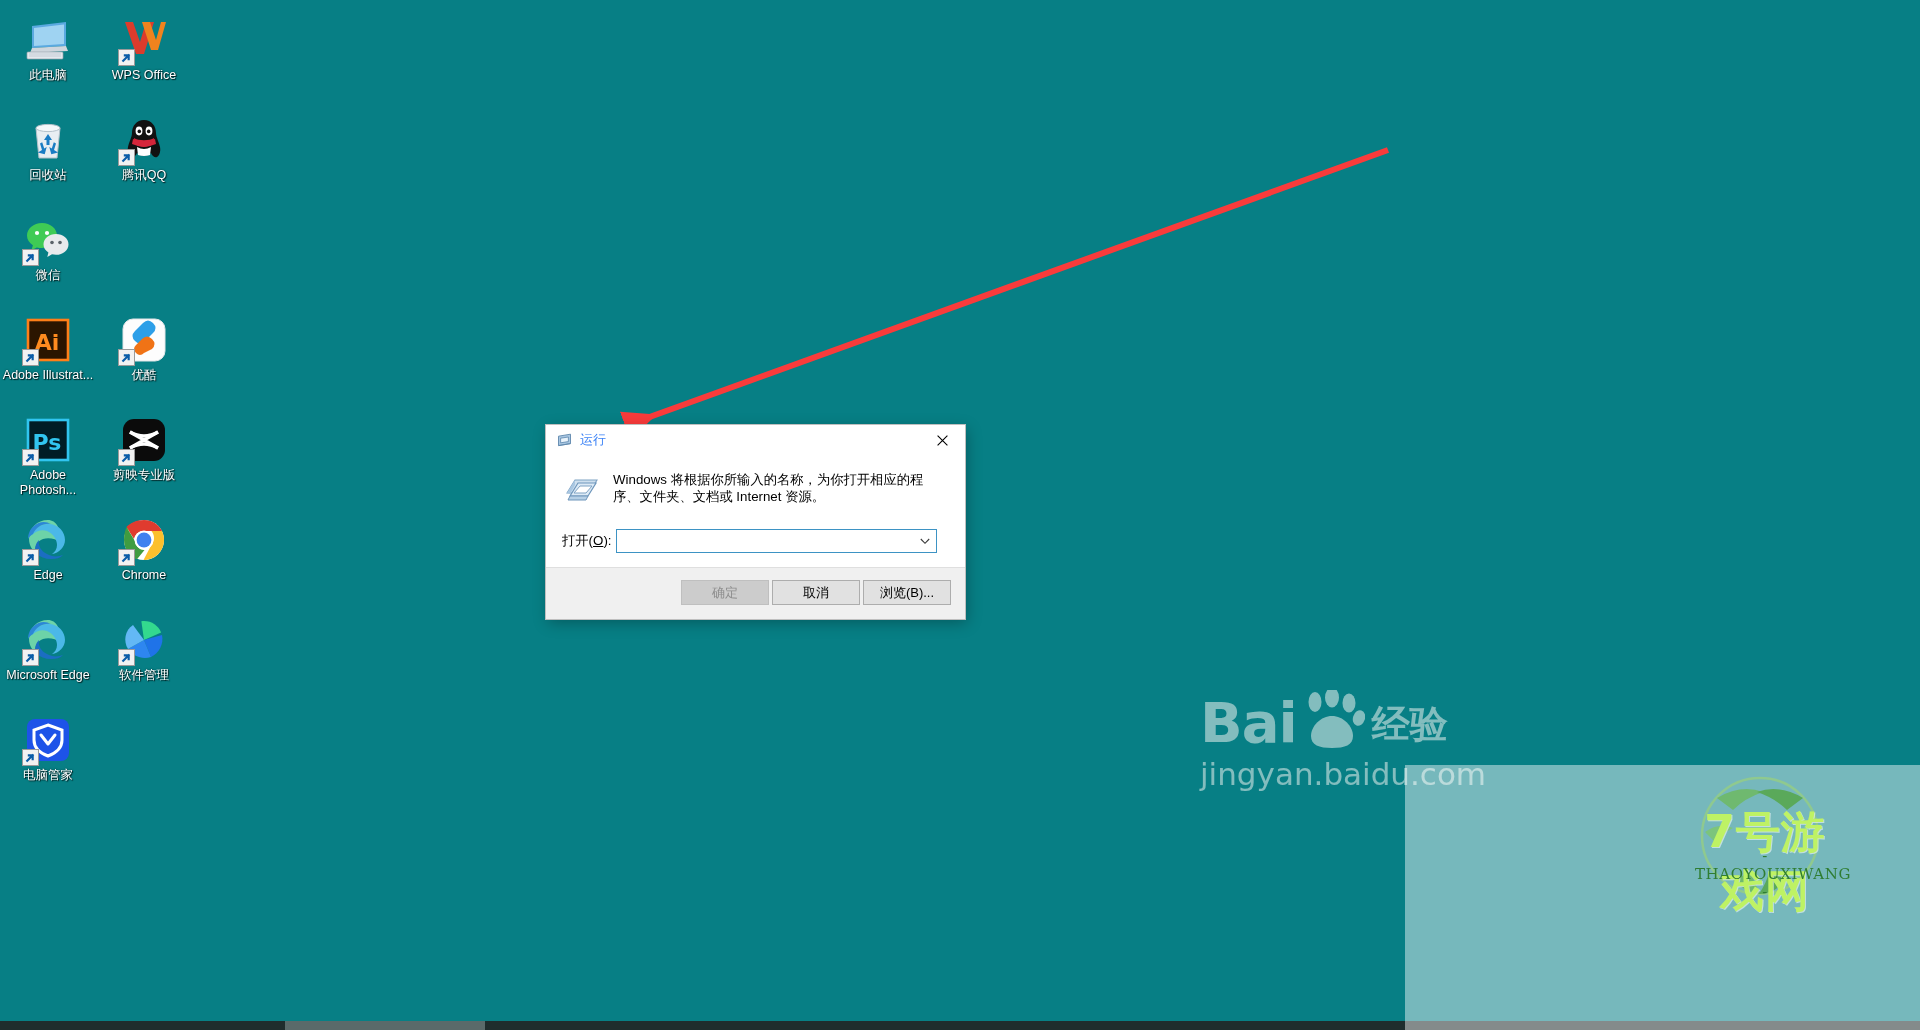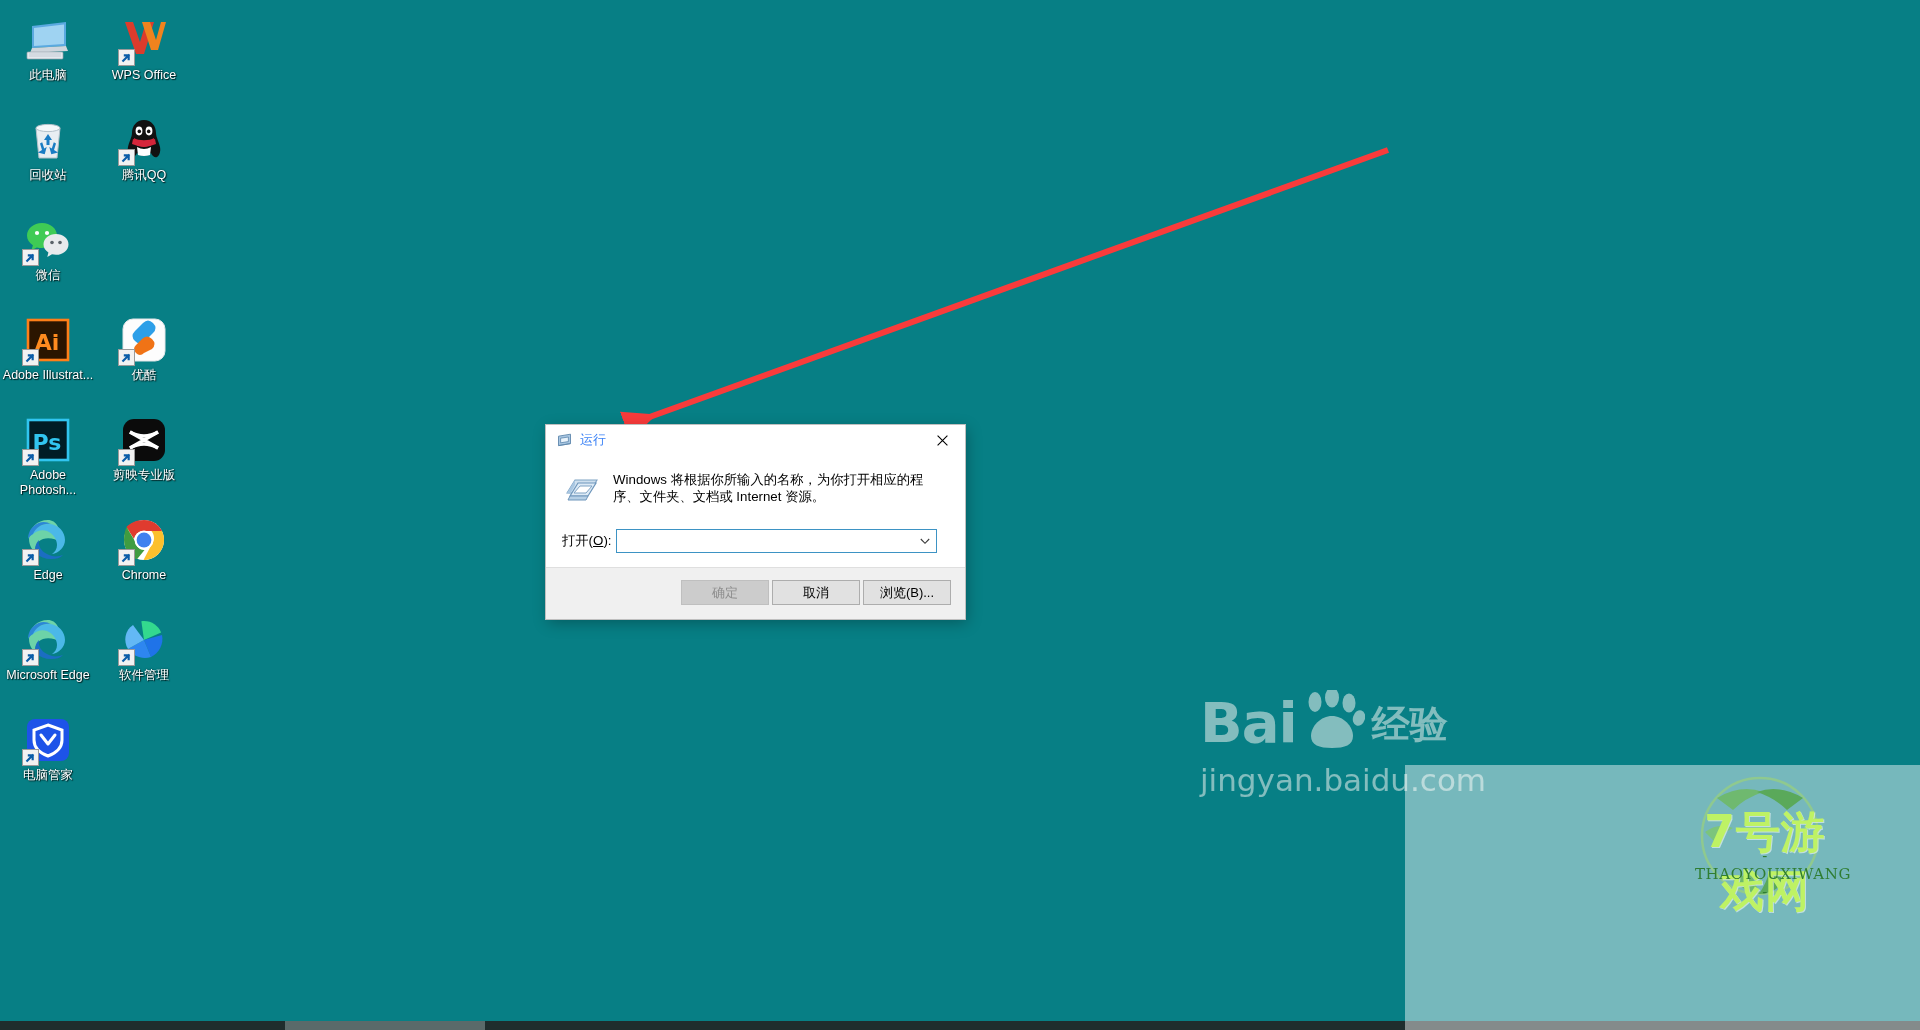--- a/index.html
+++ b/index.html
@@ -207,21 +207,21 @@
     font-family: "DejaVu Sans", sans-serif;
     font-weight: bold;
     font-size: 38px;
     line-height: 52px;
     margin-left: 4px;
   }
   #baidu-url {
     font-family: "DejaVu Sans", sans-serif;
     font-size: 31px;
     color: #cfe3e2;
-    margin-top: 12px;
+    margin-top: 6px;
     letter-spacing: 0px;
   }
 
   #site-watermark {
     position: absolute;
     left: 1405px; top: 765px;
     width: 515px; height: 265px;
     background: rgba(255,255,255,0.45);
     pointer-events: none;
     user-select: none;

